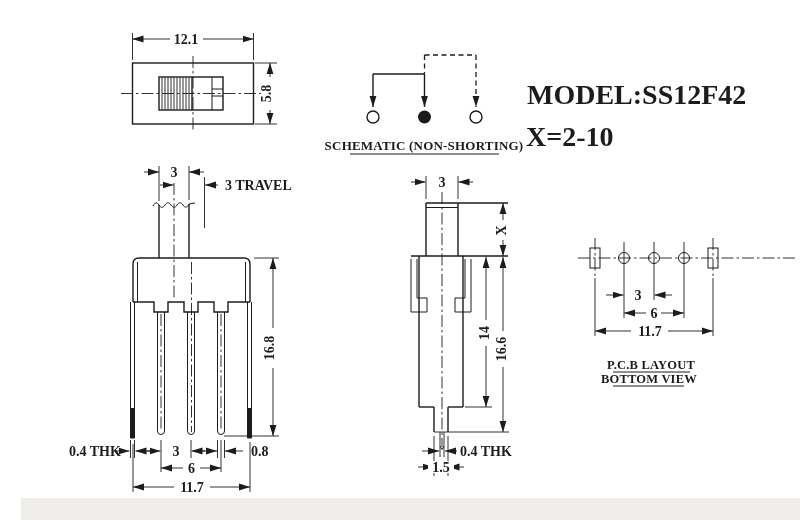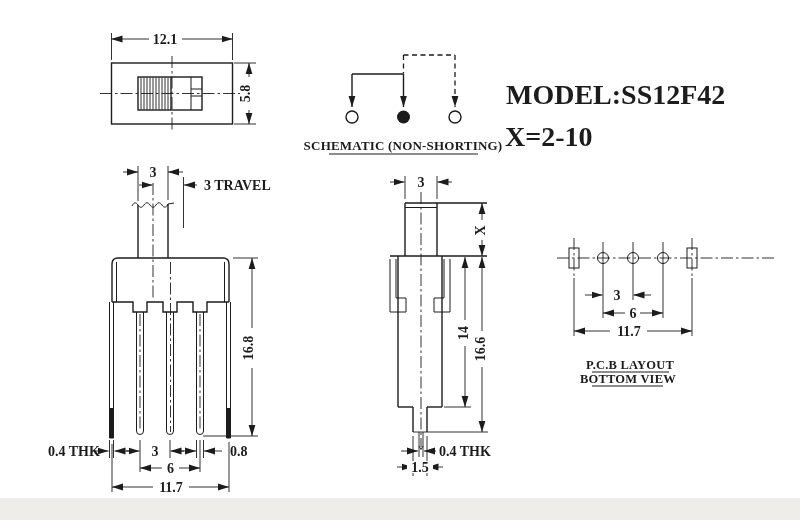--- a/index.html
+++ b/index.html
@@ -1,18 +1,18 @@
 <!DOCTYPE html>
 <html style="--line: #1c1c1c; --bg: #ffffff; --band: #efede9;"><head>
 <meta charset="utf-8">
 <style>
   :root { --line:#1c1c1c; --bg:#ffffff; --band:#efede9; }
   html,body { margin:0; padding:0; }
   body { width:800px; height:520px; background:var(--bg); overflow:hidden; }
-  .sheet { position:relative; width:744px; height:520px; color:var(--line); }
+  .sheet { position:relative; width:744px; height:520px; color:var(--line);margin-left:21px; }
   svg { display:block; }
   text { fill:currentColor; }
   .dim  { font:bold 14px "Liberation Serif","DejaVu Serif",serif; }
   .dimv { font:bold 14px "Liberation Serif","DejaVu Serif",serif; }
   .cap  { font:bold 13px "Liberation Serif","DejaVu Serif",serif; letter-spacing:0.2px; }
   .cap2 { font:bold 12.5px "Liberation Serif","DejaVu Serif",serif; letter-spacing:0.2px; }
   .big  { font:bold 28px "Liberation Serif","DejaVu Serif",serif; }
   .obj   { stroke:currentColor; stroke-width:1.4; fill:none; }
   .objthin{ stroke:currentColor; stroke-width:1; fill:none; }
   .thin  { stroke:currentColor; stroke-width:0.9; fill:none; }

